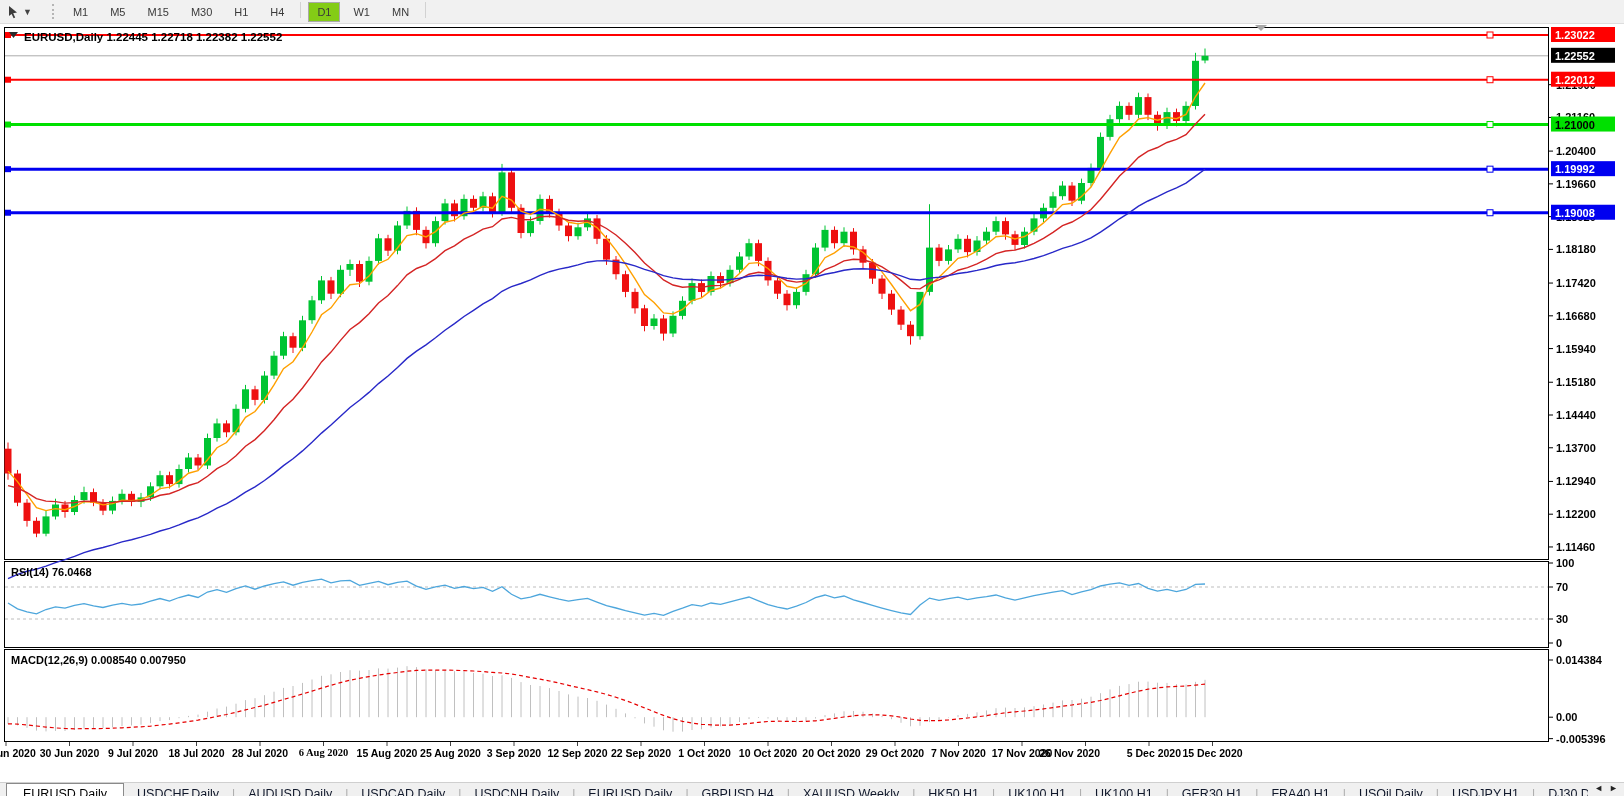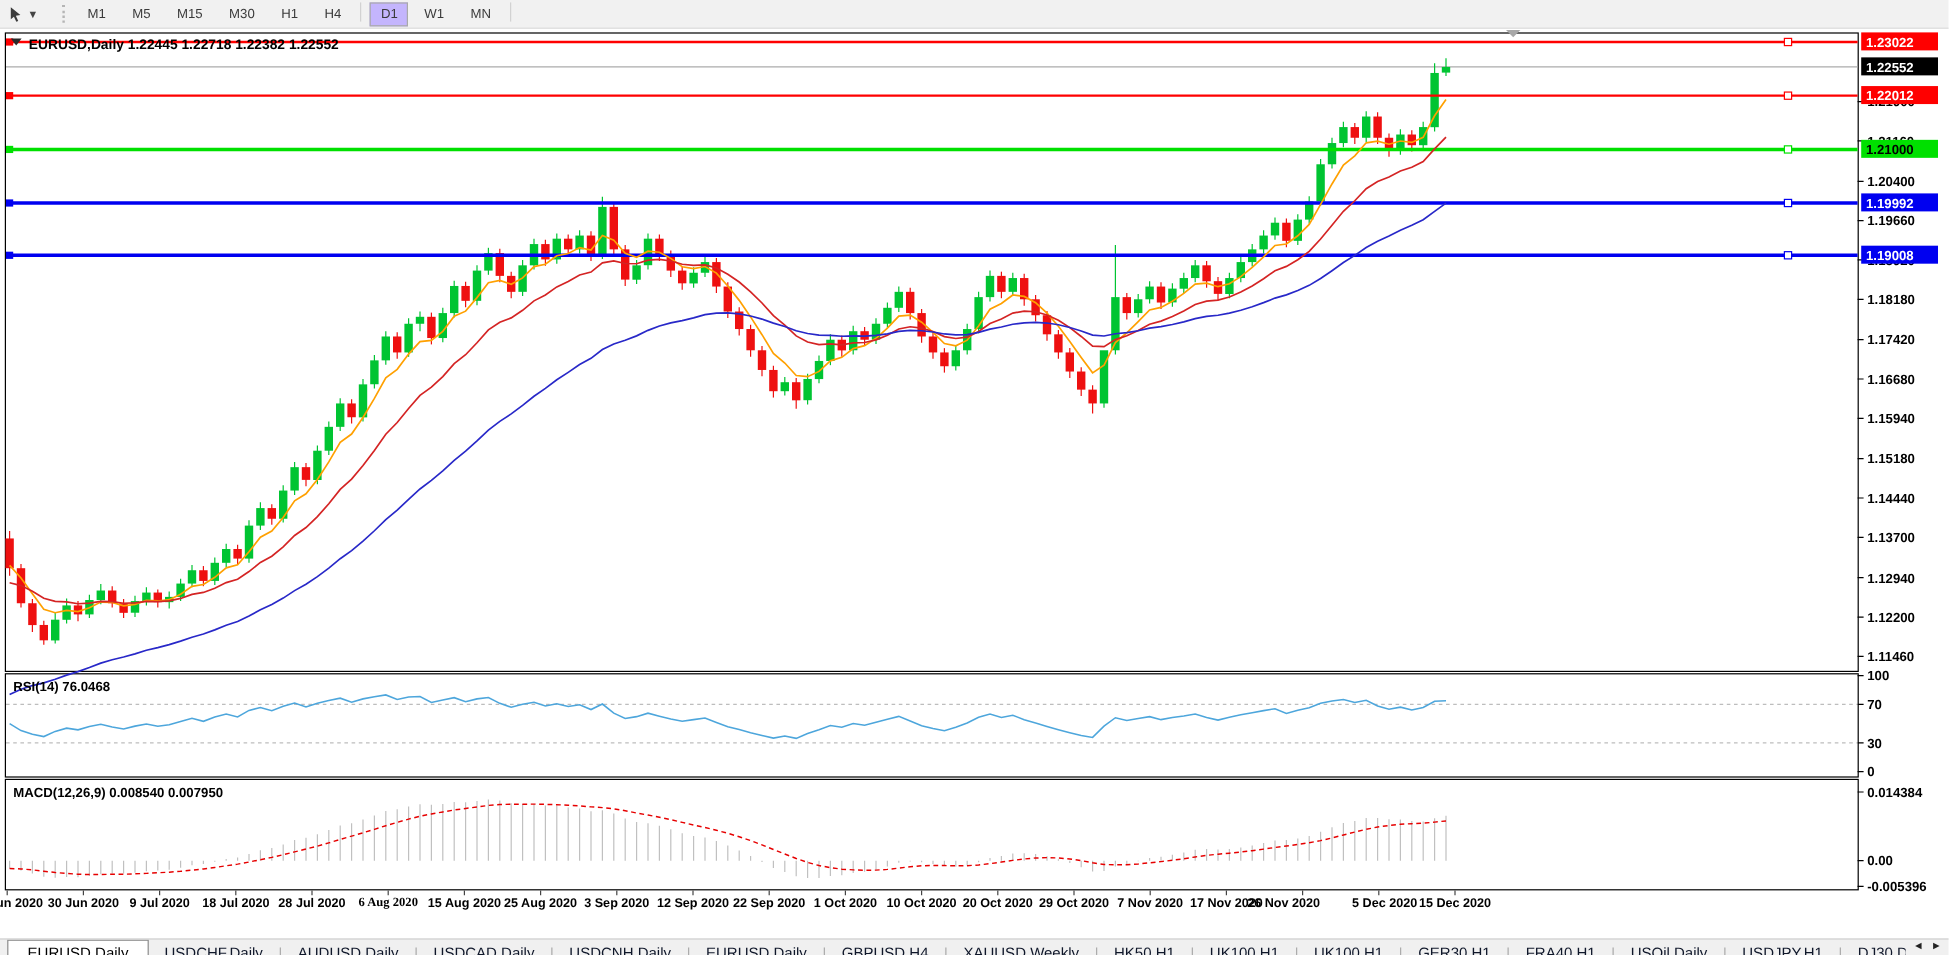--- a/index.html
+++ b/index.html
@@ -6,21 +6,21 @@
   .page{position:relative;width:1624px;height:796px;background:#fff;overflow:hidden;
         font-family:"Liberation Sans",sans-serif;}
   svg{font-family:"Liberation Sans",sans-serif;}
   
   .toolbar{position:absolute;top:0;left:0;width:1624px;height:23px;background:#f1f1f1;
            border-bottom:1px solid #ddd;display:flex;align-items:center;z-index:3;}
   .tool-icon{display:flex;align-items:center;padding:2px 6px;cursor:pointer;}
   .tool-icon .caret{font-size:9px;color:#444;margin-left:3px;}
   .grip{height:15px;border-left:2px dotted #b5b5b5;margin:0 8px 0 14px;}
   .tfbtn{font-size:11px;color:#3a3a3a;padding:3px 8px;margin:0 2px;border:1px solid transparent;cursor:pointer;}
-  .tfbtn.active{background:#c4b5fd;border:1px solid #a9a9a9;}
+  .tfbtn.active{background:#84cc16;border:1px solid #a9a9a9;}
   .tbsep{width:1px;height:16px;background:#d2d2d2;margin:0 5px;}
   
   #chart-svg{position:absolute;left:0;top:0;z-index:1;}
   text.ax{font-size:11px;font-weight:600;}
   text.ctitle{font-size:11.5px;font-weight:700;fill:#000;}
   text.plabel{font-size:11px;font-weight:600;fill:#000;}
   
   .dates{position:absolute;left:0;top:747px;width:1624px;height:16px;z-index:2;}
   .date{position:absolute;top:0;width:64px;text-align:center;font-size:10.5px;font-weight:600;color:#000;white-space:nowrap;}
   

